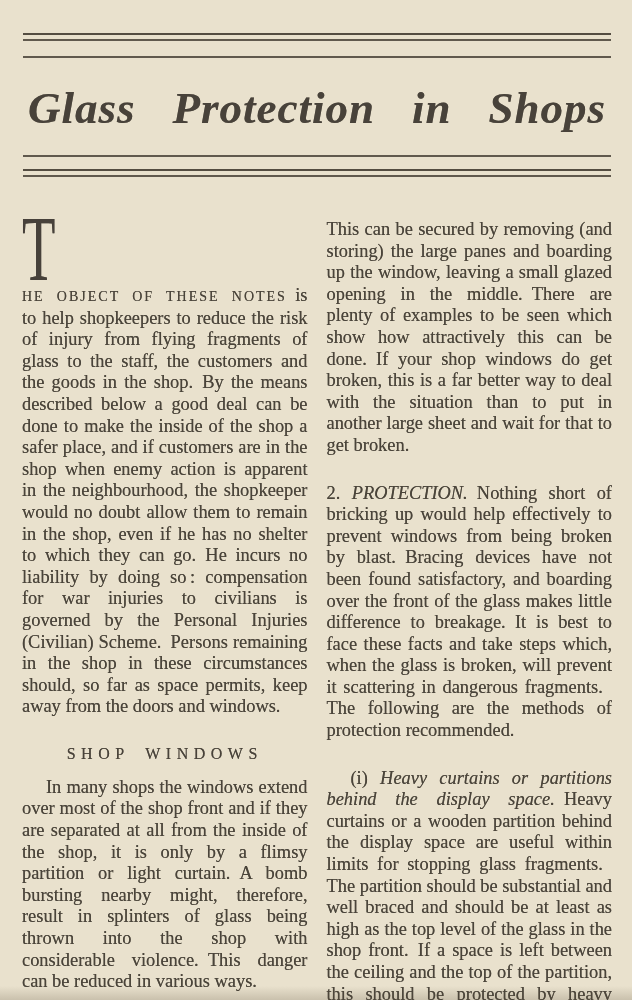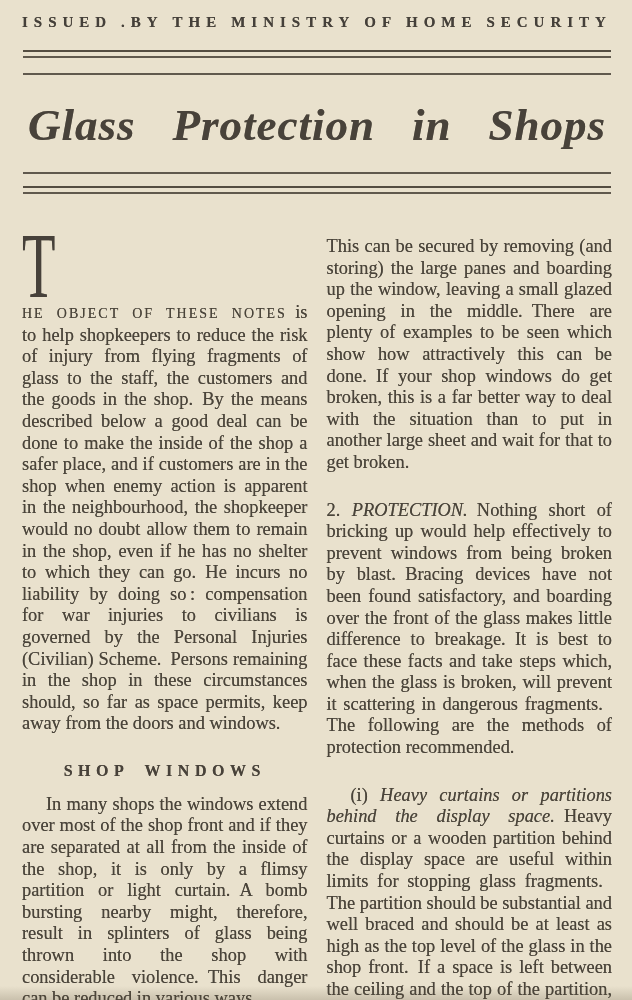--- a/index.html
+++ b/index.html
@@ -54,21 +54,21 @@
     text-align:justify;
     color:#4a443a;
     text-shadow:0 0 0.35px rgba(74,68,58,0.75);
   }
   .para + .para{margin-top:12px;}
   .para.gap{margin-top:26px;}
   .indent{text-indent:24px;}
   .ital{font-style:italic;}
   .section-heading{
     margin:27px 0 14px;
-    font-size:16px;font-weight:bold;
+    font-size:16px;font-weight:normal;
     text-align:center;letter-spacing:5.5px;word-spacing:7px;
     color:#48423a;
     text-shadow:0 0 0.4px rgba(70,62,50,0.7);
   }
   .dropcap{
     float:left;width:38px;height:64px;
     margin:2px 8px 0 0;position:relative;
   }
   .dropcap span{
     position:absolute;left:0;top:-20px;
@@ -85,29 +85,20 @@
     position:absolute;left:0;bottom:0;width:100%;height:14px;
     background:linear-gradient(180deg, rgba(90,78,58,0) 0%, rgba(90,78,58,0.22) 100%);
     pointer-events:none;
   }
 </style>
 </head>
 <body>
 
 <div class="page">
 
-  <div class="masthead">
-    <span>ISSUED</span>
-    <span>.BY</span>
-    <span>THE</span>
-    <span>MINISTRY</span>
-    <span>OF</span>
-    <span>HOME</span>
-    <span>SECURITY</span>
-  </div>
 
   <div class="rule rule-double mt-19"></div>
   <div class="rule rule-single mt-15"></div>
 
   <h1 class="title">Glass Protection in Shops</h1>
 
   <div class="rule rule-single mt-21"></div>
   <div class="rule rule-double mt-12"></div>
 
   <div class="columns">

